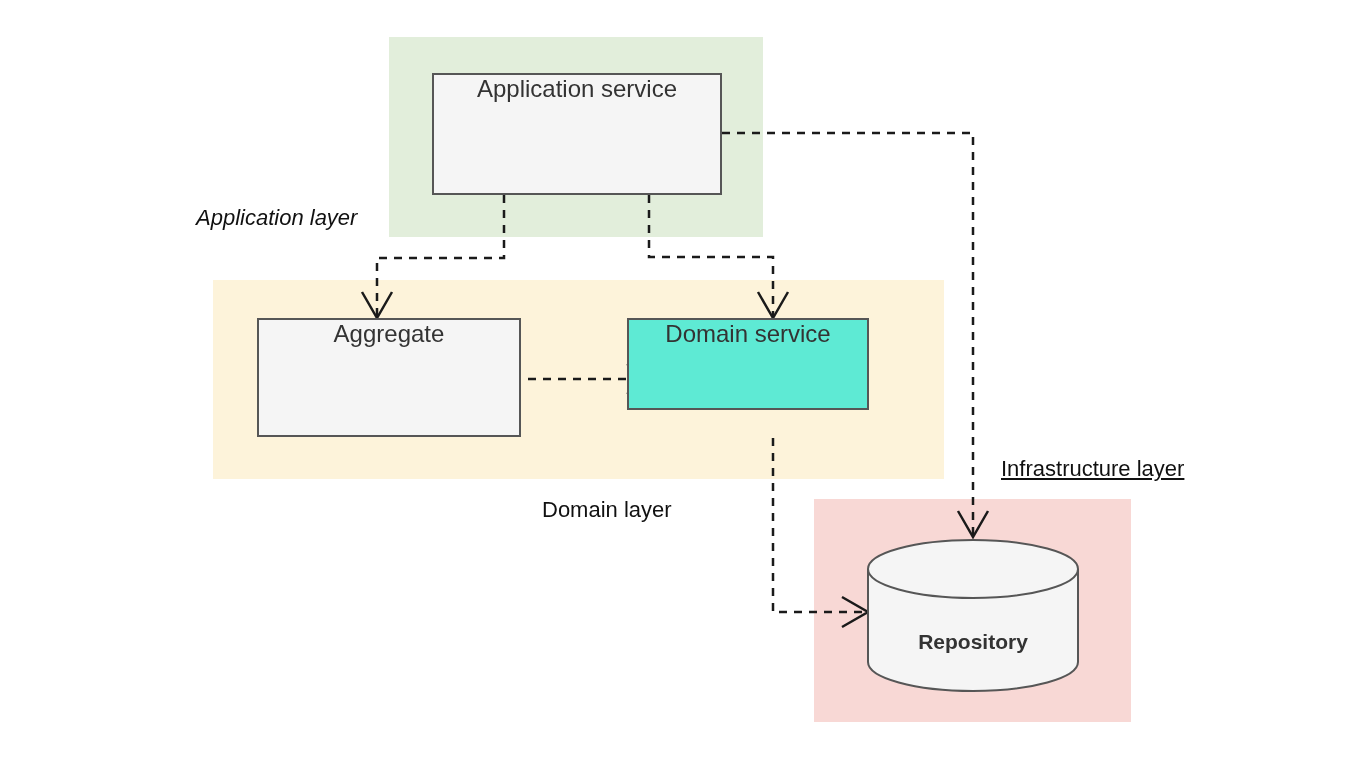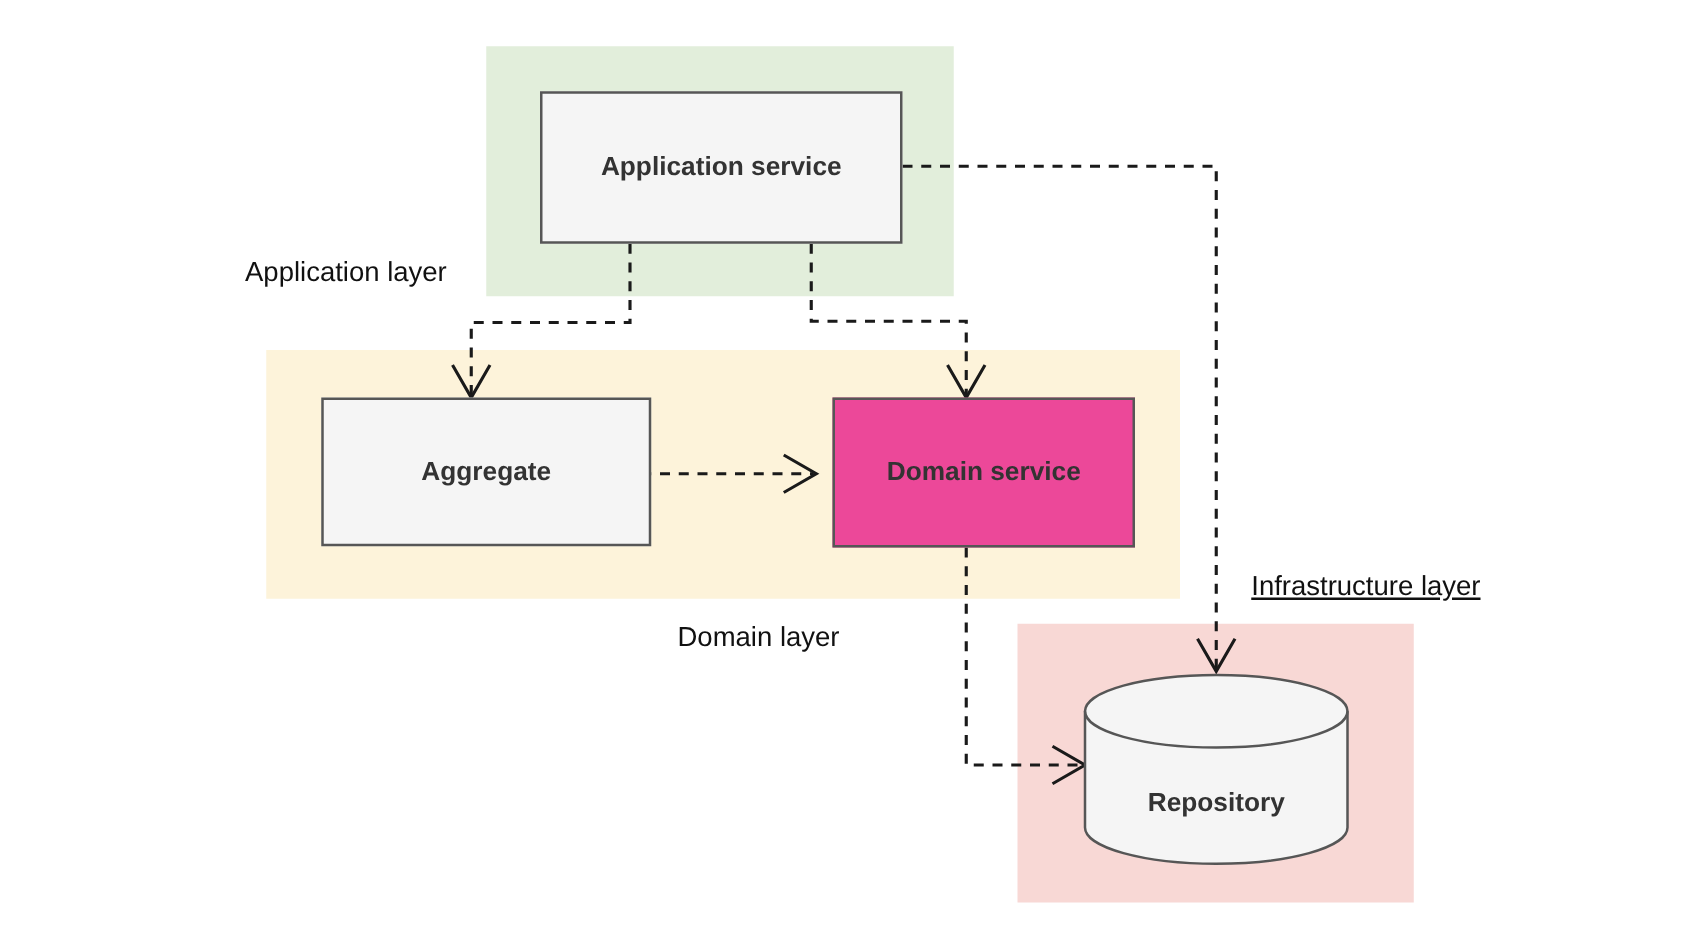--- a/index.html
+++ b/index.html
@@ -25,24 +25,23 @@
     height: 760px;
     pointer-events: none;
   }
   .node {
     position: absolute;
     box-sizing: border-box;
     border: 2px solid #565656;
     background: #f5f5f5;
     color: #333333;
     display: flex;
-    align-items: center;
     justify-content: center;
-    font-weight: bold;
-    font-size: 21px;
+    font-weight: normal;
+    font-size: 24px;
     text-align: center;
   }
   .layer-label {
     position: absolute;
     font-size: 22px;
     color: #111111;
     white-space: nowrap;
   }
   .edge {
     fill: none;
@@ -119,23 +118,23 @@
   </svg>
 
   <div class="node" style="left: 432px; top: 73px; width: 290px; height: 122px; background: rgb(245, 245, 245); border-color: rgb(86, 86, 86); color: rgb(51, 51, 51);">
     <span>Application service</span>
   </div>
 
   <div class="node" style="left: 257px; top: 318px; width: 264px; height: 119px; background: rgb(245, 245, 245); border-color: rgb(86, 86, 86); color: rgb(51, 51, 51);">
     <span>Aggregate</span>
   </div>
 
-  <div class="node" style="left: 666px; top: 318px; width: 242px; height: 120px; background: #ec4899; border-color: rgb(86, 86, 86); color: rgb(51, 51, 51);">
+  <div class="node" style="left: 627px; top: 318px; width: 242px; height: 92px; background: #5eead4; border-color: rgb(86, 86, 86); color: rgb(51, 51, 51);">
     <span>Domain service</span>
   </div>
 
-  <div class="layer-label" style="left: 196px; top: 205px; color: rgb(17, 17, 17);">Application layer</div>
+  <div class="layer-label" style="left: 196px; top: 205px; color: rgb(17, 17, 17); font-style: italic;">Application layer</div>
 
   <div class="layer-label" style="left: 505px; top: 497px; color: rgb(17, 17, 17); margin-left: 37px;">Domain layer</div>
 
   <div class="layer-label" style="left: 1001px; top: 456px; color: rgb(17, 17, 17); text-decoration: underline;">Infrastructure layer</div>
 
 </div>
 
 </body></html>

